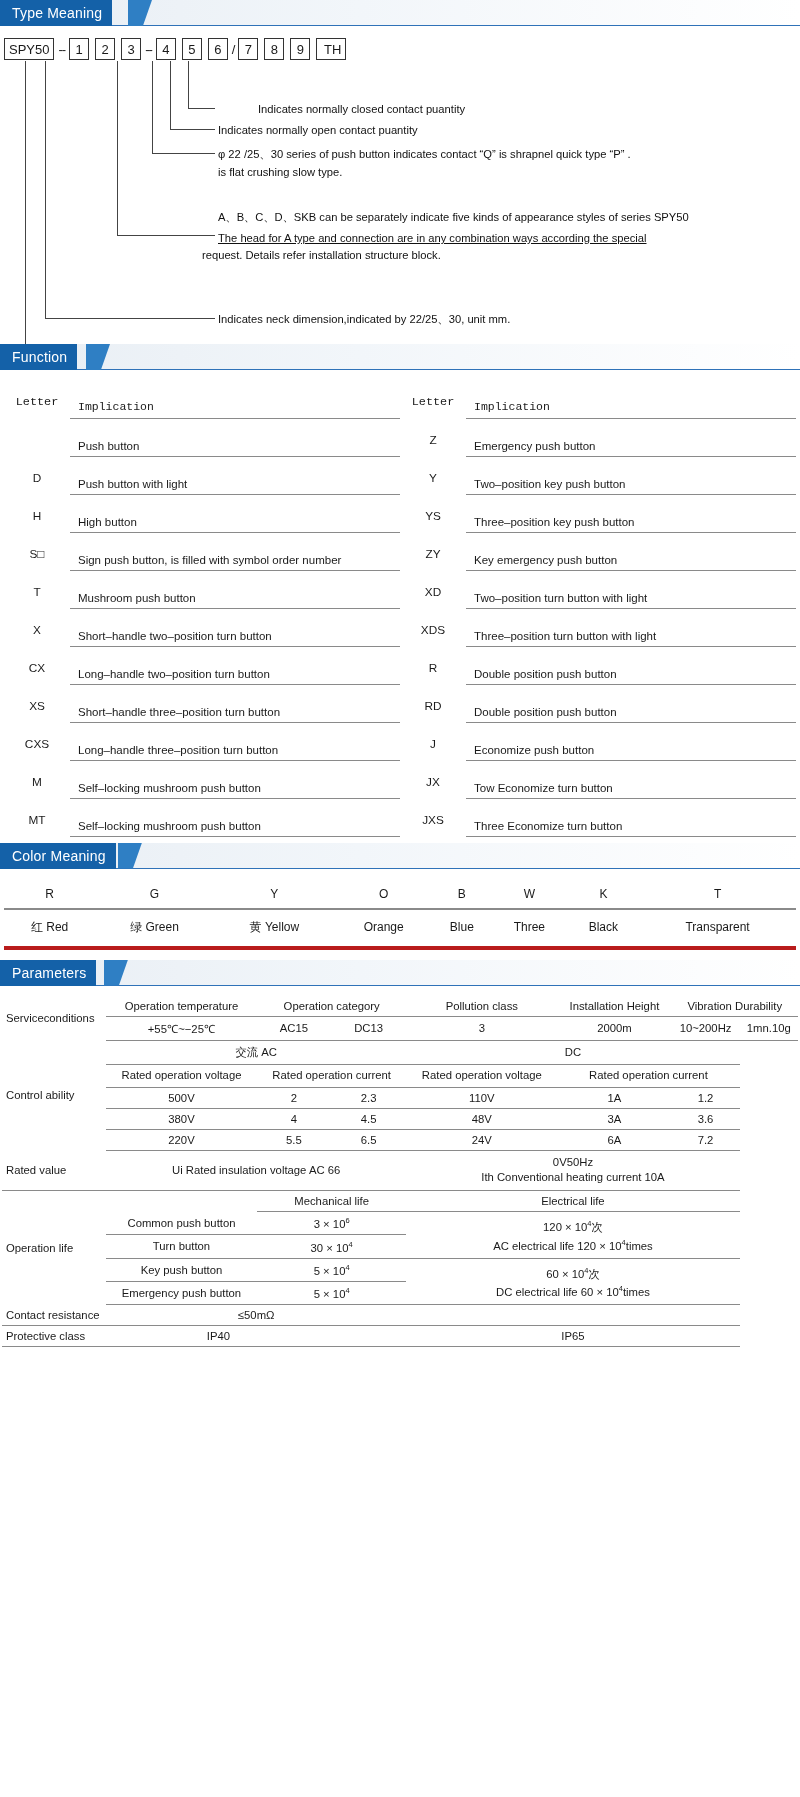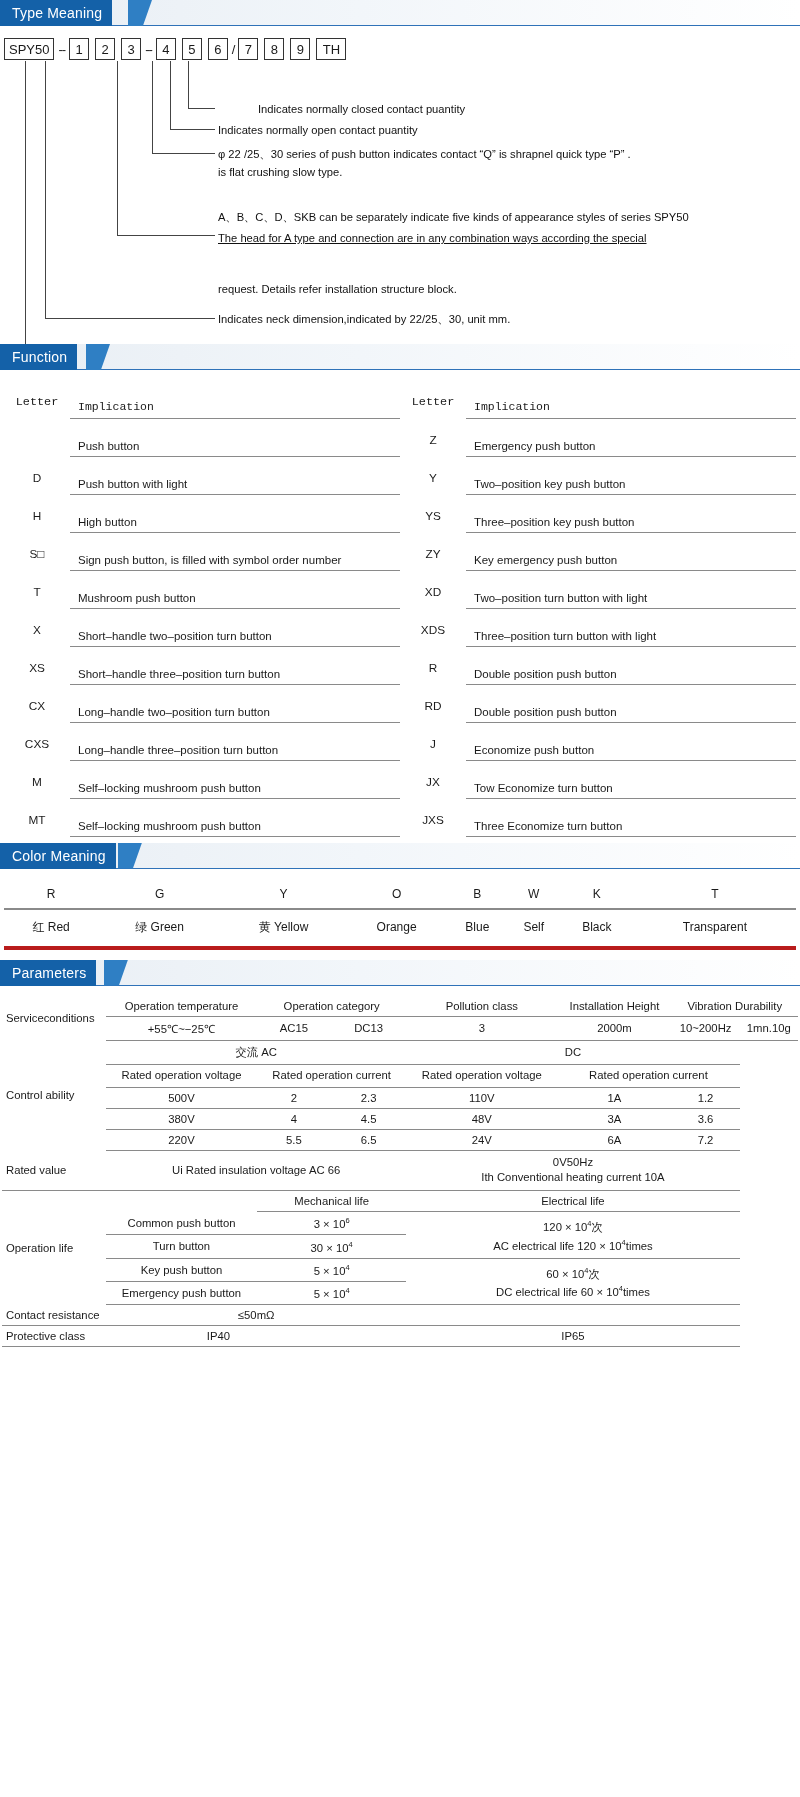--- a/index.html
+++ b/index.html
@@ -39,21 +39,21 @@
   .banner-slant.s2 { background:#2f7fc4; clip-path:polygon(0 0, 100% 0, 62% 100%, 0 100%); }
 
   
   #type-diagram { position:relative; height:318px; }
   .code-row { position:absolute; left:4px; top:12px; display:flex; align-items:center; }
   .code-box {
     border:1px solid #333; background:#fff;
     font-size:13px; text-align:center;
     padding:2px 0; min-width:20px; height:22px; line-height:17px;
   }
-  .code-box.wide { min-width:48px; padding:2px 4px; }
+  .code-box.wide { min-width:48px; padding:2px 4px;text-align:right; }
   .code-sep { font-size:13px; padding:0 4px; letter-spacing:-1px; }
   .code-gap { width:6px; }
 
   .leader { position:absolute; border-left:1px solid #444; }
   .leader-h { position:absolute; border-top:1px solid #444; }
 
   .note {
     position:absolute; font-size:11.2px; line-height:16px; color:#111;
   }
 
@@ -136,21 +136,21 @@
   <div class="leader-h" style="left:117px; top:209px; width:98px;"></div>
   <div class="leader-h" style="left:45px;  top:292px; width:170px;"></div>
   <div class="leader-h" style="left:25px;  top:333px; width:190px;"></div>
 
   <div class="note" style="left:218px; top:75px;  width:520px;margin-left:40px;">Indicates normally closed contact puantity</div>
   <div class="note" style="left:218px; top:96px;  width:520px;">Indicates normally open contact puantity</div>
   <div class="note" style="left:218px; top:120px; width:578px;">φ 22 /25、30 series of push button indicates contact “Q” is shrapnel quick type “P” .</div>
   <div class="note" style="left:218px; top:138px; width:578px;">is flat crushing slow type.</div>
   <div class="note" style="left:218px; top:183px; width:578px;">A、B、C、D、SKB can be separately indicate five  kinds of appearance styles of series SPY50</div>
   <div class="note" style="left:218px; top:204px; width:578px;text-decoration:underline;">The head for A type and connection are in any combination ways according the special</div>
-  <div class="note" style="left:218px; top:221px; width:578px;margin-top:34px;">request. Details refer installation structure block.</div>
+  <div class="note" style="left:202px; top:221px; width:578px;">request. Details refer installation structure block.</div>
   <div class="note" style="left:218px; top:285px; width:578px;">Indicates neck dimension,indicated by 22/25、30, unit mm.</div>
   <div class="note" style="left:218px; top:325px; width:578px; font-size:12px;">Type</div>
 </div>
 
 <div class="banner-wrap">
   <div class="banner-bg"></div>
   <div class="banner-slant s2" style="left:86px;"></div>
   <div class="banner-tab">Function</div>
 </div>
 
@@ -180,26 +180,26 @@
           </tr>
         <tr>
             <td class="fn-letter">T</td>
             <td class="fn-impl">Mushroom push button</td>
           </tr>
         <tr>
             <td class="fn-letter">X</td>
             <td class="fn-impl">Short–handle two–position turn button</td>
           </tr>
         <tr>
+            <td class="fn-letter">CX</td>
+            <td class="fn-impl">Long–handle two–position turn button</td>
+          </tr>
+        <tr>
             <td class="fn-letter">XS</td>
             <td class="fn-impl">Short–handle three–position turn button</td>
-          </tr>
-        <tr>
-            <td class="fn-letter">CX</td>
-            <td class="fn-impl">Long–handle two–position turn button</td>
           </tr>
         <tr>
             <td class="fn-letter">CXS</td>
             <td class="fn-impl">Long–handle three–position turn button</td>
           </tr>
         <tr>
             <td class="fn-letter">M</td>
             <td class="fn-impl">Self–locking mushroom push button</td>
           </tr>
         <tr>
@@ -284,21 +284,21 @@
         <td>W</td>
         <td>K</td>
         <td>T</td>
       </tr>
       <tr class="val">
         <td>红 Red</td>
         <td>绿 Green</td>
         <td>黄 Yellow</td>
         <td>Orange</td>
         <td>Blue</td>
-        <td>Self</td>
+        <td>Three</td>
         <td>Black</td>
         <td>Transparent</td>
       </tr>
     </tbody>
   </table>
 </div>
 
 <div class="banner-wrap">
   <div class="banner-bg"></div>
   <div class="banner-slant s2" style="left:104px;"></div>

